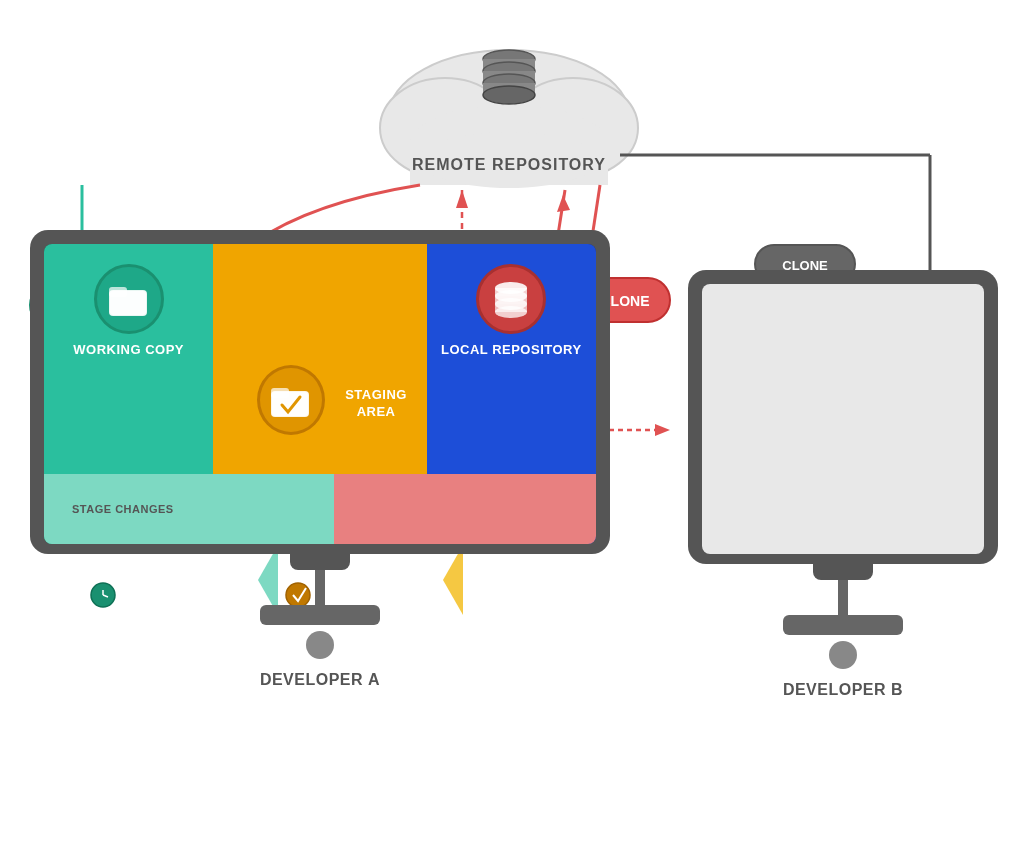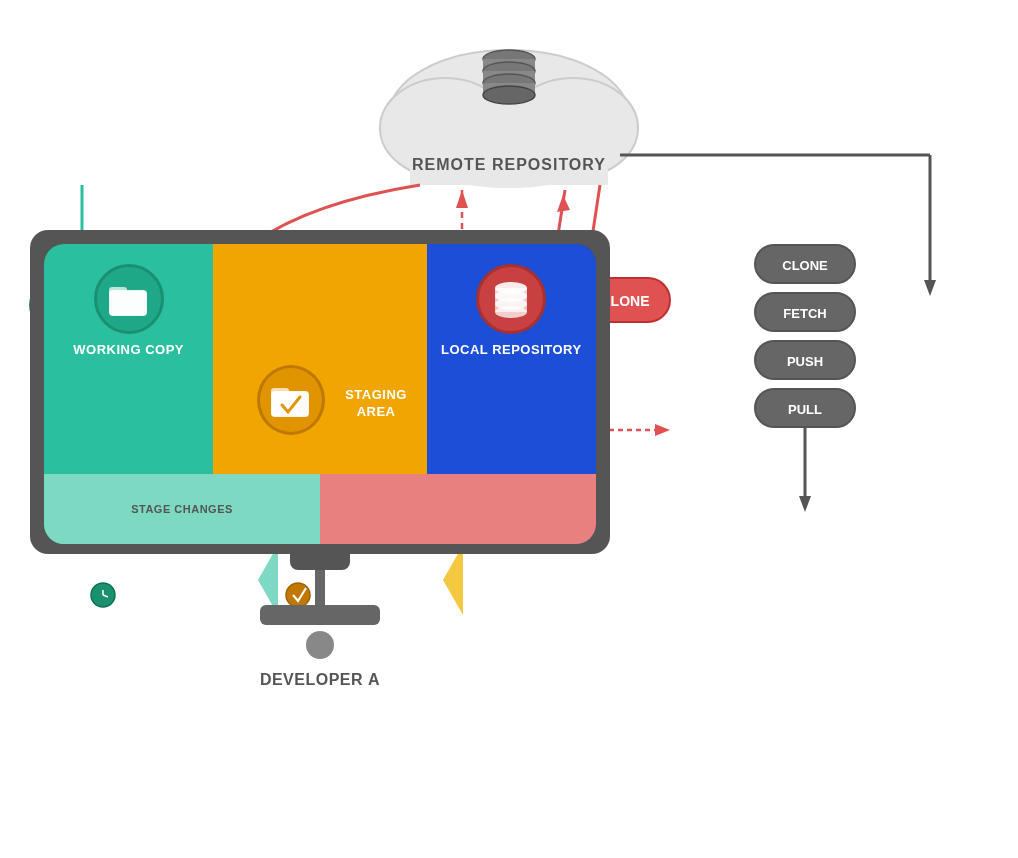--- a/index.html
+++ b/index.html
@@ -36,21 +36,21 @@
 
     .monitor-frame {
       background: #555;
       border-radius: 18px;
       padding: 14px 14px 10px 14px;
       position: relative;
     }
 
     .monitor-screen {
       background: #3a3a3a;
-      border-radius: 20px;
+      border-radius: 8px;
       overflow: hidden;
       position: relative;
     }
 
     .monitor-screen-a {
       height: 300px;
     }
 
     .monitor-screen-b {
       height: 270px;
@@ -160,22 +160,22 @@
       bottom: 0;
       left: 0;
       right: 0;
     }
 
     .bottom-working {
       background: #7dd9c2;
       flex: 1;
       display: flex;
       align-items: center;
-      justify-content: center;
       gap: 6px;
+      padding-left: 28px;
     }
 
     .bottom-staging {
       background: #f5c842;
       flex: 1;
       display: flex;
       align-items: center;
       justify-content: center;
       gap: 6px;
     }
@@ -376,14 +376,25 @@
         </div>
       </div>
     </div>
     <div class="monitor-stand-top"></div>
     <div class="monitor-stand-neck"></div>
     <div class="monitor-stand-base"></div>
     <div class="monitor-knob"></div>
     <div class="monitor-label">DEVELOPER <span>A</span></div>
   </div>
 
+  <div class="monitor-b">
+    <div class="monitor-frame">
+      <div class="monitor-screen monitor-screen-b">
+      </div>
+    </div>
+    <div class="monitor-stand-top"></div>
+    <div class="monitor-stand-neck"></div>
+    <div class="monitor-stand-base"></div>
+    <div class="monitor-knob"></div>
+    <div class="monitor-label">DEVELOPER <span>B</span></div>
+  </div>
 
 </div>
 
 </body></html>

